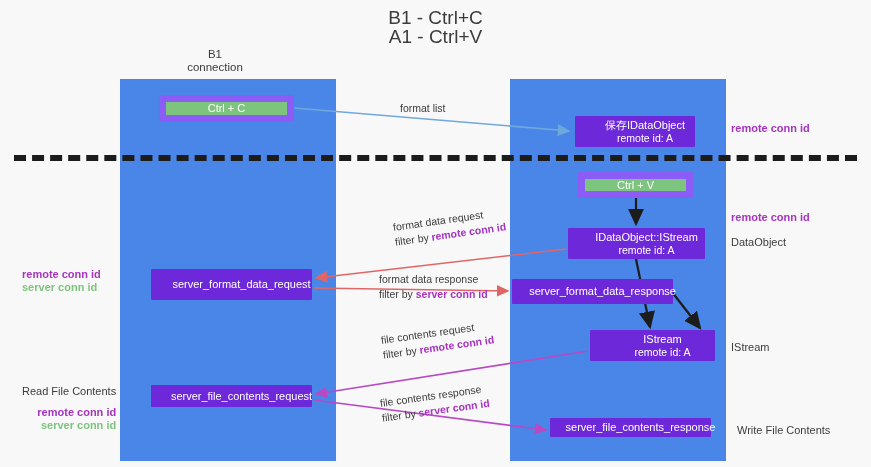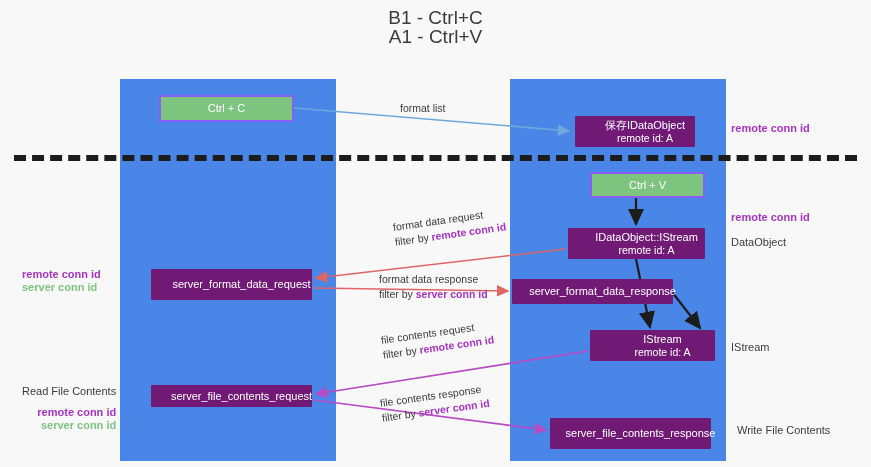--- a/index.html
+++ b/index.html
@@ -39,33 +39,33 @@
     border-top:6px dashed #1c1c1c;
   }
 
   
   .node{
     box-sizing:border-box;
     display:flex;flex-direction:column;align-items:center;justify-content:center;
     text-align:center;color:#ffffff;font-size:11px;line-height:13px;
     border-radius:1px;
   }
-  .green{background:#7dc57f;border:2px solid #8b5cf6;}
-  .orange{background:#701a75;padding-left:20px;}
+  .green{background:#7dc57f;border:7px solid #8b5cf6;}
+  .orange{background:#6d28d9;padding-left:20px;}
   .node .l2{font-size:10.5px;}
 
   #n-ctrlc{left:159px;top:95px;width:135px;height:27px;}
   #n-dataobj{left:575px;top:116px;width:120px;height:31px;}
-  #n-ctrlv{left:578px;top:172px;width:115px;height:26px;margin-left:12px;}
+  #n-ctrlv{left:578px;top:172px;width:115px;height:26px;}
   #n-getdata{left:568px;top:228px;width:137px;height:31px;}
   #n-sfdreq{left:151px;top:269px;width:161px;height:31px;}
   #n-sfdresp{left:512px;top:279px;width:161px;height:25px;}
   #n-istream{left:590px;top:330px;width:125px;height:31px;}
   #n-sfcreq{left:151px;top:385px;width:161px;height:22px;}
-  #n-sfcresp{left:550px;top:418px;width:161px;height:31px;}
+  #n-sfcresp{left:550px;top:418px;width:161px;height:19px;}
 
   
   .side{font-size:11px;line-height:13px;color:#3c3c3c;}
   .k-remote{color:#a634c0;font-weight:bold;}
   .k-server{color:#7dc57f;font-weight:bold;}
   .k-server-m{color:#a634c0;font-weight:bold;}
 
   #side-r1{left:731px;top:122px;}
   #side-r2{left:731px;top:211px;}
   #side-dataobject{left:731px;top:236px;}
@@ -91,20 +91,22 @@
   #wires{position:absolute;left:0;top:0;width:871px;height:467px;overflow:visible;}
 </style>
 </head>
 <body>
 
 <div id="stage">
 
   <div class="abs" id="title">B1 - Ctrl+C
 A1 - Ctrl+V</div>
 
+  <div class="abs col-head" id="head-b1">B1
+connection</div>
   <div class="abs col-head" id="head-a1">A1
 remote</div>
 
   <div class="abs lane" id="lane-b1"></div>
   <div class="abs lane" id="lane-a1"></div>
 
   <svg id="wires">
     <defs>
       <marker id="ah-blue" markerWidth="9" markerHeight="9" refX="7" refY="4.5" orient="auto">
         <path d="M0,0.8 L8,4.5 L0,8.2 Z" fill="#6fa8dc"></path>

